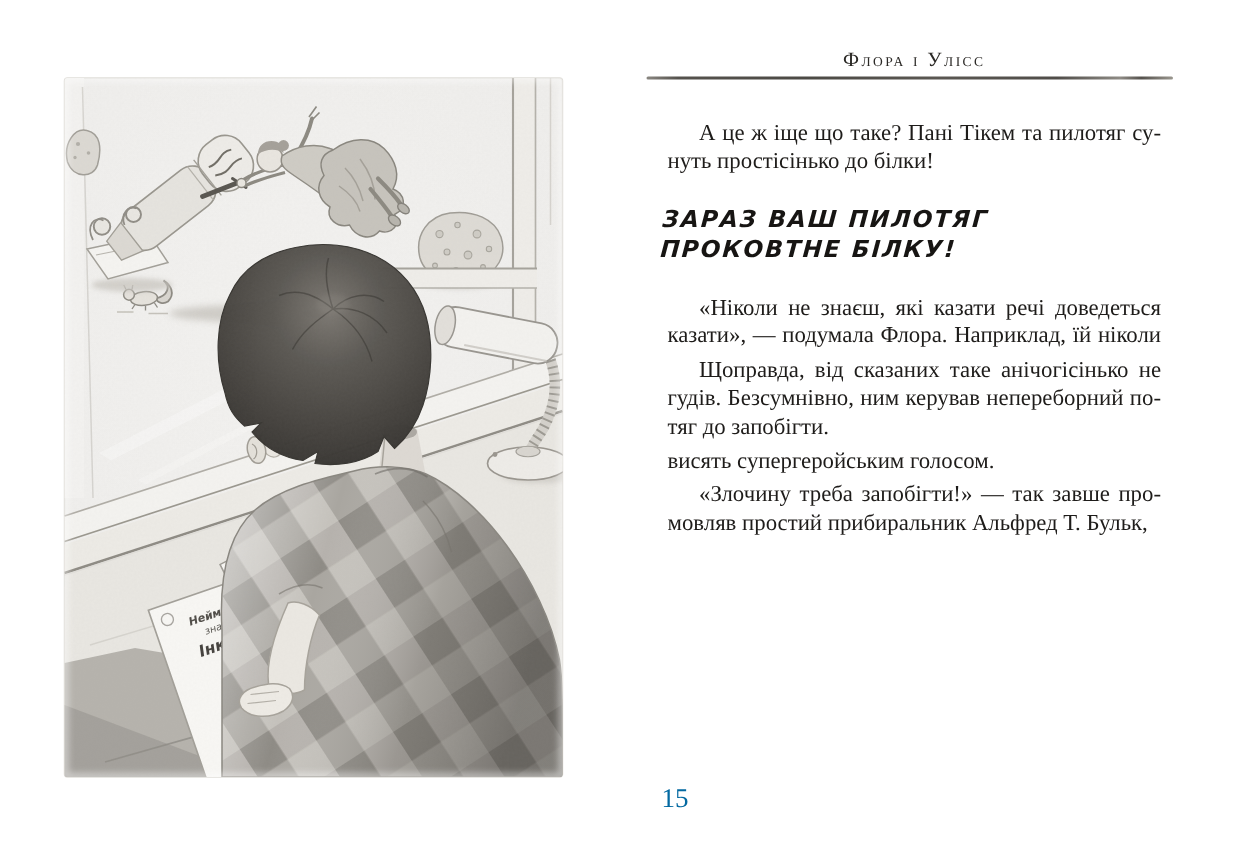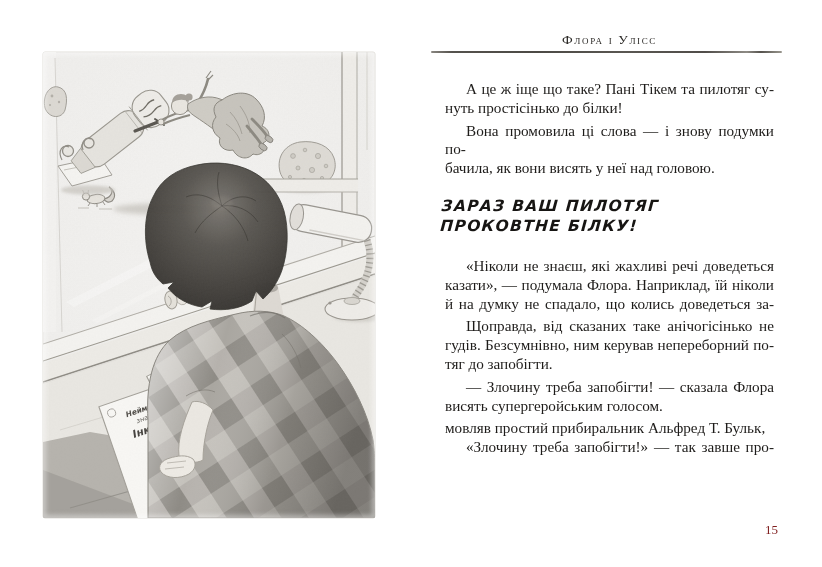--- a/index.html
+++ b/index.html
@@ -17,22 +17,22 @@
   .text-column{position:absolute;top:76px;left:30px;width:337px;color:#1e1c1a;
     font-size:15.2px;line-height:18.8px;}
   .block.para{margin:4px;}
   .line{text-align:left;}
   .line.just{text-align:justify;text-align-last:justify;}
   .line.first{text-indent:21px;}
   .block.comic{margin:18px 0 21px 0;text-align:center;
     font-family:"DejaVu Sans","Liberation Sans",sans-serif;
     font-weight:bold;font-style:italic;font-size:15.5px;letter-spacing:1.3px;
     line-height:20px;color:#171513;transform:skewX(-4deg);}
-  .page-number{position:absolute;top:522px;left:30px;width:337px;text-align:right;
-    font-size:13px;color:#7f1d1d;}
+  .page-number{position:absolute;top:522px;left:30px;width:337px;text-align:left;
+    font-size:18px;color:#0369a1;}
 </style>
 </head>
 <body>
 
 <div class="page" id="page-left">
 <svg class="paper-illustration" width="411" height="567" viewBox="0 0 411 567" xmlns="http://www.w3.org/2000/svg">
   <defs>
     <clipPath id="paperClip">
           <rect x="43" y="52" width="332" height="466" rx="2"></rect>
         </clipPath>
@@ -259,41 +259,35 @@
 </div>
 
 <div class="page" id="page-right">
   <div class="running-header">Флора і Улісс</div>
   <div class="header-rule"></div>
   <div class="text-column">
       <div class="block para">
         <div class="line first just">А це ж іще що таке? Пані Тікем та пилотяг су-</div>
         <div class="line">нуть простісінько до білки!</div>
       </div>
-      <div class="block para">
-        <div class="line first just">Вона промовила ці слова — і знову подумки по-</div>
-        <div class="line">бачила, як вони висять у неї над головою.</div>
-      </div>
       <div class="block comic">
         <div class="line">ЗАРАЗ ВАШ ПИЛОТЯГ</div>
         <div class="line">ПРОКОВТНЕ БІЛКУ!</div>
       </div>
       <div class="block para">
-        <div class="line first just">«Ніколи не знаєш, які жахливі речі доведеться</div>
+        <div class="line first just">«Ніколи не знаєш, які казати речі доведеться</div>
         <div class="line just">казати», — подумала Флора. Наприклад, їй ніколи</div>
-        <div class="line just">й на думку не спадало, що колись доведеться за-</div>
       </div>
       <div class="block para">
         <div class="line first just">Щоправда, від сказаних таке анічогісінько не</div>
         <div class="line just">гудів. Безсумнівно, ним керував непереборний по-</div>
         <div class="line">тяг до запобігти.</div>
       </div>
       <div class="block para">
-        <div class="line first just">— Злочину треба запобігти! — сказала Флора</div>
         <div class="line">висять супергеройським голосом.</div>
       </div>
       <div class="block para">
+        <div class="line first just">«Злочину треба запобігти!» — так завше про-</div>
         <div class="line">мовляв простий прибиральник Альфред Т. Бульк,</div>
-        <div class="line first just">«Злочину треба запобігти!» — так завше про-</div>
       </div>
     </div>
   <div class="page-number">15</div>
 </div>
 
 </body></html>

